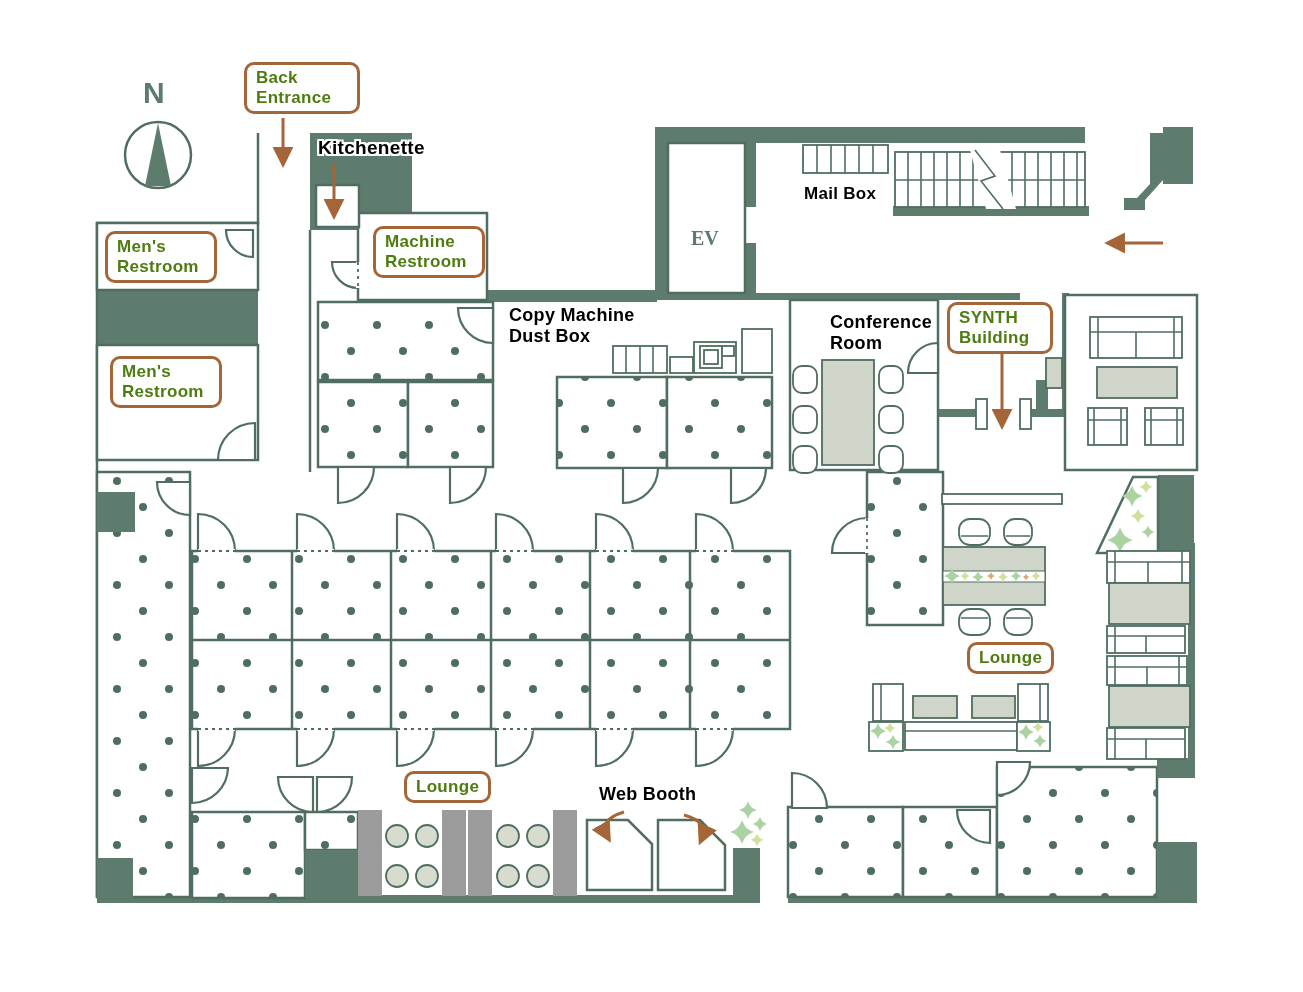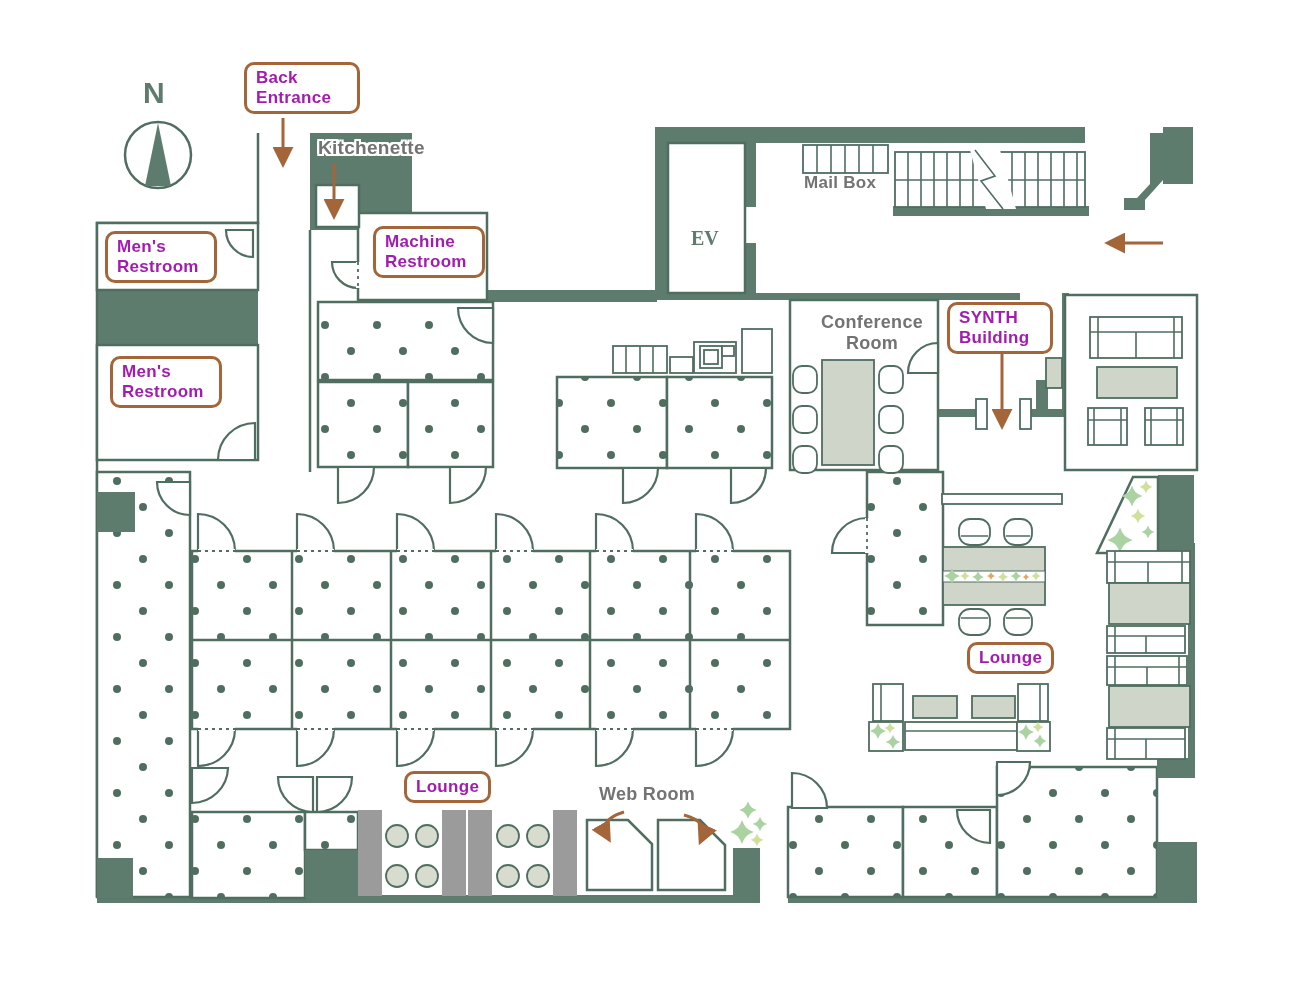--- a/index.html
+++ b/index.html
@@ -1,22 +1,22 @@
 <!DOCTYPE html>
 <html><head>
 <meta charset="utf-8">
 <style>
   html,body{margin:0;padding:0;background:#ffffff;}
   #plan{position:relative;width:1303px;height:992px;background:#ffffff;overflow:hidden;
         font-family:"Liberation Sans",sans-serif;}
   #plan svg{position:absolute;left:0;top:0;}
   .lblbox{position:absolute;border:3px solid #a46539;border-radius:10px;background:#fff;
-          color:#a21caf;font-weight:bold;font-size:17px;line-height:1.18;padding:3px 9px;
+          color:#4d7c0f;font-weight:bold;font-size:17px;line-height:1.18;padding:3px 9px;
           letter-spacing:.3px;}
-  .lbltext{position:absolute;color:#737373;font-weight:bold;font-size:18px;line-height:1.15;
+  .lbltext{position:absolute;color:#000000;font-weight:bold;font-size:18px;line-height:1.15;
            letter-spacing:.3px;}
   .lblgreen{position:absolute;color:#5e7c6e;font-weight:bold;}
   .outlined{text-shadow:-2px -2px 0 #fff,2px -2px 0 #fff,-2px 2px 0 #fff,2px 2px 0 #fff,
             -2px 0 0 #fff,2px 0 0 #fff,0 -2px 0 #fff,0 2px 0 #fff;}
   
   .wall{fill:#5e7c6e;}
   .ln{stroke:#4f6e60;stroke-width:2.5;fill:none;}
   .thin{stroke:#4f6e60;stroke-width:1.6;fill:none;}
   .rm{fill:#ffffff;stroke:#4f6e60;stroke-width:2.5;}
   .dt{fill:url(#dots);stroke:#4f6e60;stroke-width:2.5;}
@@ -333,29 +333,30 @@
 <div class="lblbox" style="left:244px;top:62px;width:92px;">Back Entrance</div>
 
 <div class="lbltext outlined" style="left:318px;top:137px;font-size:19px;">Kitchenette</div>
 
 <div class="lblbox" style="left:105px;top:231px;width:88px;">Men's Restroom</div>
 
 <div class="lblbox" style="left:373px;top:226px;width:88px;">Machine Restroom</div>
 
 <div class="lblbox" style="left:110px;top:356px;width:88px;">Men's Restroom</div>
 
+<div class="lbltext" style="left:509px;top:305px;width:160px;">Copy Machine Dust Box</div>
 
 <div class="lblgreen" style="left:691px;top:227px;font-size:20px;font-family:Liberation Serif, serif;">EV</div>
 
-<div class="lbltext" style="left:804px;top:173px;font-size:17px;">Mail Box</div>
-
-
-<div class="lbltext" style="left:807px;top:312px;width:130px;text-align:center;">Conference Room</div>
+<div class="lbltext" style="left:804px;top:184px;font-size:17px;">Mail Box</div>
+
+
+<div class="lbltext" style="left:830px;top:312px;width:130px;">Conference Room</div>
 
 <div class="lblbox" style="left:947px;top:302px;width:82px;">SYNTH Building</div>
 
 <div class="lblbox" style="left:967px;top:642px;">Lounge</div>
 
 <div class="lblbox" style="left:404px;top:771px;">Lounge</div>
 
-<div class="lbltext" style="left:599px;top:784px;font-size:18px;">Web Room</div>
+<div class="lbltext" style="left:599px;top:784px;font-size:18px;">Web Booth</div>
 
 </div>
 
 </body></html>

